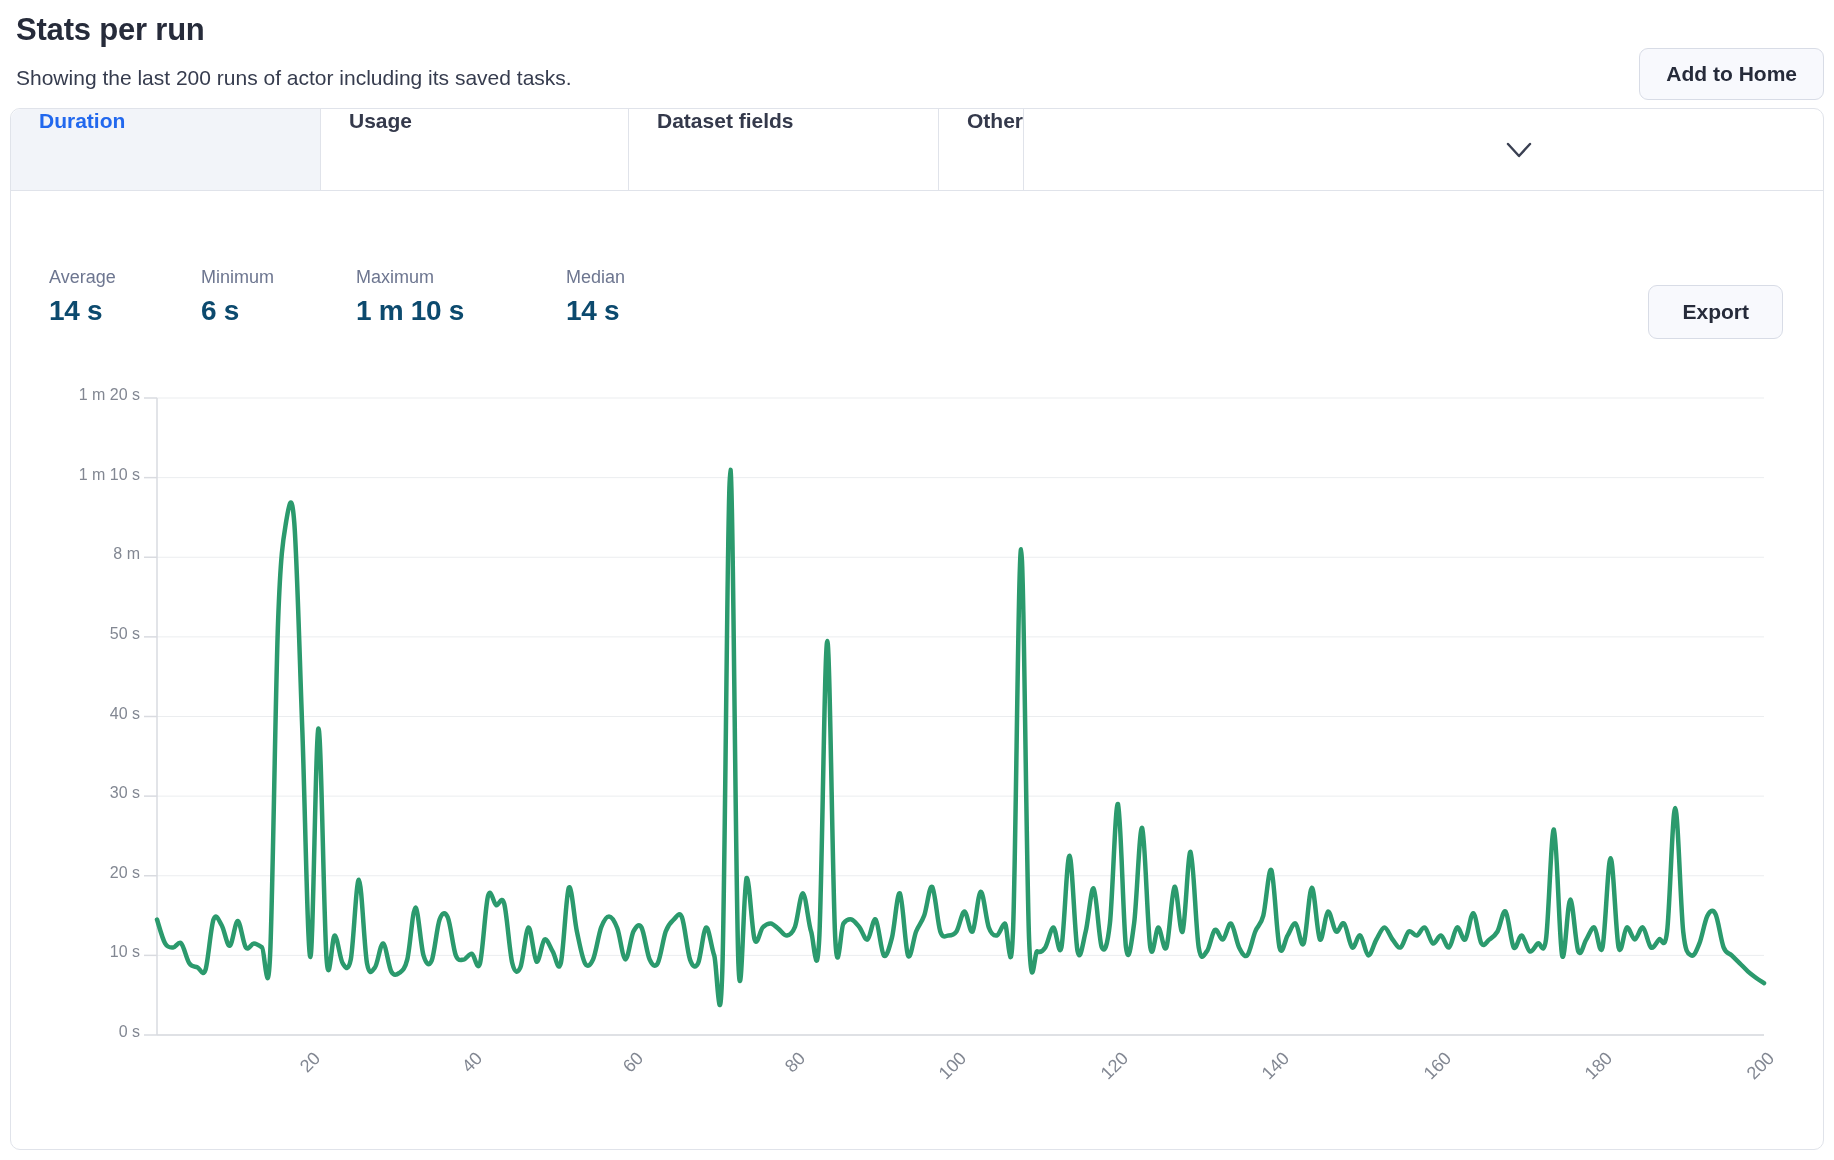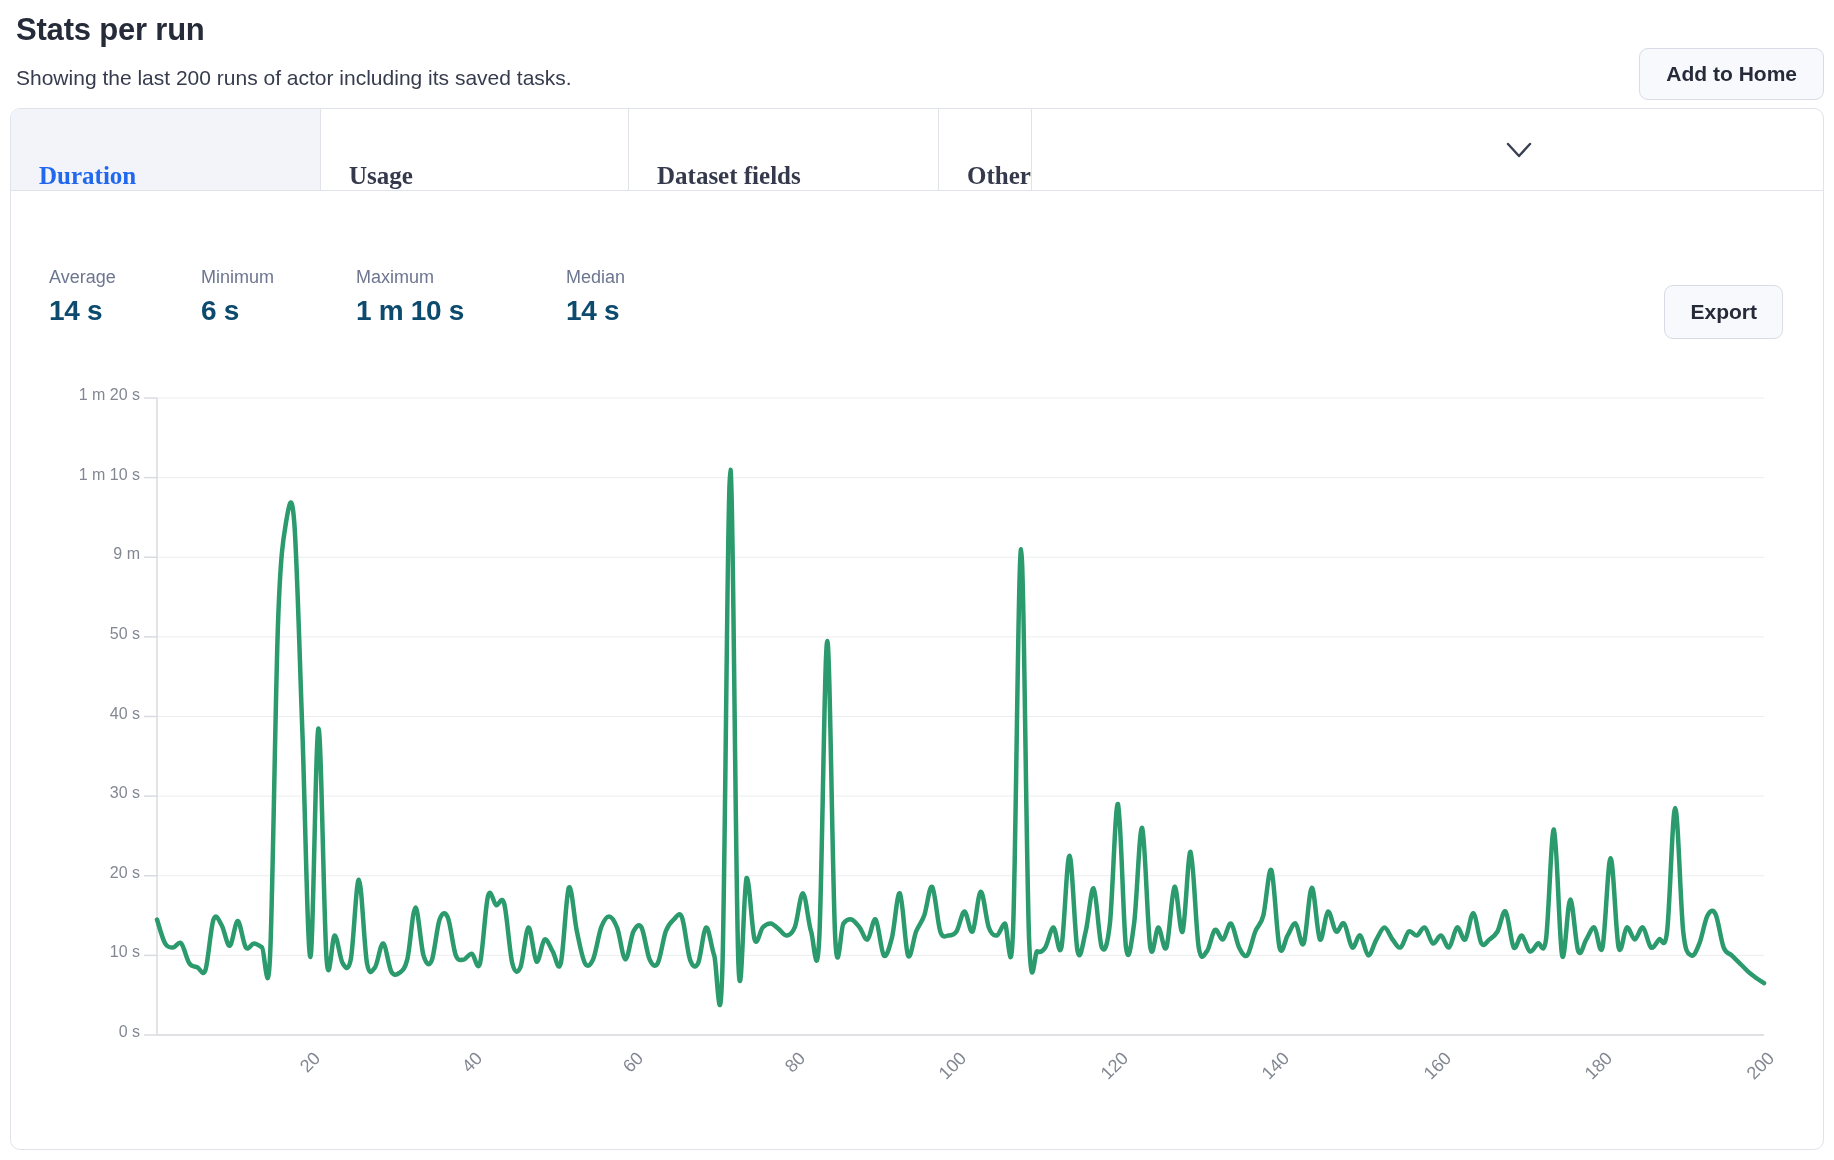--- a/index.html
+++ b/index.html
@@ -32,38 +32,38 @@
 
   
   .card {
     position: absolute; left: 10px; right: 10px; top: 108px; bottom: 10px;
     border: 1px solid #e0e3ea; border-radius: 10px; background: #ffffff;
   }
 
   
   .tabs { display: flex; height: 82px; border-bottom: 1px solid #e0e3ea; position: relative; }
   .tab {
-    display: flex; align-items: flex-end; padding-left: 28px;
+    display: flex; align-items: flex-start; padding-left: 28px;
     border-right: 1px solid #e0e3ea; cursor: pointer;
-    font-size: 25px; font-weight: bold; color: #34394b; background: #ffffff; font-family: Liberation Serif, serif;
+    font-size: 21px; font-weight: bold; color: #34394b; background: #ffffff;
   }
   .tab:first-child { border-top-left-radius: 10px; }
   .tab:last-child { border-right: none; border-top-right-radius: 10px; flex: 1; }
   .tab.active { background: #f2f4f9; color: #2268ee; }
   .tab-w1 { width: 310px; } .tab-w2 { width: 308px; } .tab-w3 { width: 310px; } .tab-w4 { width: 310px; }
   .tabs-chevron {
     position: absolute; left: 1495px; top: 32px; width: 26px; height: 18px; cursor: pointer;
   }
 
   
   .stat { position: absolute; top: 158px; }
   .stat-s1 { left: 38px; } .stat-s2 { left: 190px; } .stat-s3 { left: 345px; } .stat-s4 { left: 555px; }
   .stat-label { font-size: 18px; color: #6d7690; margin-bottom: 7px; }
   .stat-value { font-size: 28px; font-weight: bold; color: #0c4a6e; letter-spacing: -0.3px; }
-  .export-btn { position: absolute; top: 176px; right: 40px; height: 54px; padding: 0 25px; }
+  .export-btn { position: absolute; top: 176px; right: 40px; height: 54px; padding: 0 33px; }
 
   
   .chart-svg { position: absolute; left: 0; top: 0; pointer-events: none; }
   .gridline { stroke: #ebedef; stroke-width: 1; }
   .axisline { stroke: #d5d7dc; stroke-width: 1.5; }
   .tickline  { stroke: #d9dbe0; stroke-width: 1.5; }
   .axis-labels { position: absolute; inset: 0; pointer-events: none; }
   .ytick {
     position: absolute; left: 20px; width: 120px; text-align: right;
     font-size: 16px; color: #828792;
@@ -141,21 +141,21 @@
       <line x1="157" y1="955.375" x2="1764" y2="955.375" class="gridline"></line>
       <line x1="144" y1="955.375" x2="157" y2="955.375" class="tickline"></line>
       <line x1="157" y1="1035" x2="1764" y2="1035" class="axisline"></line>
       <line x1="144" y1="1035" x2="157" y2="1035" class="tickline"></line>
       <line x1="157" y1="398" x2="157" y2="1035" class="tickline"></line>
       <path d="M157,919.54375C158.3,923.5,162.4,938.8,165.1,943.4C167.8,948.1,170.5,947.4,173.2,947.4C175.8,947.4,178.5,940.8,181.2,943.4C183.9,946.1,186.6,959.4,189.3,963.3C192.0,967.3,194.7,966.3,197.4,967.3C200.1,968.4,202.8,977.7,205.5,969.7C208.1,961.7,210.8,927.0,213.5,919.5C216.2,912.1,218.9,920.7,221.6,925.1C224.3,929.5,227.0,946.5,229.7,945.8C232.4,945.2,235.1,920.9,237.8,921.1C240.4,921.4,243.1,943.7,245.8,947.4C248.5,951.1,251.2,943.4,253.9,943.4C256.6,943.4,259.3,945.4,262.0,947.4C264.7,949.4,267.4,1009.8,270.1,955.4C272.7,901.0,275.4,693.3,278.1,621.0C280.8,548.6,283.5,537.7,286.2,521.4C288.9,505.1,291.6,487.8,294.3,523.0C297.0,558.2,299.7,660.1,302.4,732.4C305.0,804.8,307.7,957.6,310.4,957.0C313.1,956.3,315.8,728.0,318.5,728.4C321.2,728.8,323.9,924.9,326.6,959.4C329.3,993.9,332.0,934.8,334.7,935.5C337.4,936.1,340.0,959.4,342.7,963.3C345.4,967.3,348.1,973.3,350.8,959.4C353.5,945.4,356.2,879.1,358.9,879.7C361.6,880.4,364.3,948.7,367.0,963.3C369.7,977.9,372.3,970.6,375.0,967.3C377.7,964.0,380.4,942.8,383.1,943.4C385.8,944.1,388.5,966.4,391.2,971.3C393.9,976.2,396.6,974.9,399.3,972.9C402.0,970.9,404.6,970.2,407.3,959.4C410.0,948.5,412.7,908.3,415.4,907.6C418.1,906.9,420.8,946.5,423.5,955.4C426.2,964.3,428.9,966.9,431.6,960.9C434.3,955.0,436.9,926.8,439.6,919.5C442.3,912.2,445.0,911.2,447.7,917.2C450.4,923.1,453.1,948.3,455.8,955.4C458.5,962.4,461.2,959.6,463.9,959.4C466.6,959.1,469.2,953.1,471.9,953.8C474.6,954.4,477.3,973.0,480.0,963.3C482.7,953.6,485.4,905.3,488.1,895.7C490.8,886.0,493.5,903.9,496.2,905.2C498.9,906.5,501.5,893.9,504.2,903.6C506.9,913.3,509.6,952.7,512.3,963.3C515.0,974.0,517.7,973.3,520.4,967.3C523.1,961.3,525.8,928.4,528.5,927.5C531.2,926.6,533.9,959.8,536.5,961.7C539.2,963.7,541.9,941.2,544.6,939.5C547.3,937.7,550.0,947.4,552.7,951.4C555.4,955.4,558.1,974.0,560.8,963.3C563.5,952.7,566.2,893.0,568.8,887.7C571.5,882.4,574.2,918.9,576.9,931.5C579.6,944.1,582.3,958.7,585.0,963.3C587.7,968.0,590.4,965.3,593.1,959.4C595.8,953.4,598.5,934.7,601.1,927.5C603.8,920.3,606.5,916.2,609.2,916.4C611.9,916.5,614.6,921.1,617.3,928.3C620.0,935.5,622.7,958.8,625.4,959.4C628.1,959.9,630.8,936.8,633.4,931.5C636.1,926.2,638.8,922.9,641.5,927.5C644.2,932.2,646.9,953.4,649.6,959.4C652.3,965.3,655.0,968.0,657.7,963.3C660.4,958.7,663.1,938.8,665.7,931.5C668.4,924.2,671.1,921.9,673.8,919.5C676.5,917.2,679.2,910.5,681.9,917.2C684.6,923.8,687.3,951.7,690.0,959.4C692.7,967.1,695.4,968.6,698.1,963.3C700.7,958.0,703.4,928.8,706.1,927.5C708.8,926.2,711.5,948.1,714.2,955.4C716.9,962.7,719.6,1052.3,722.3,971.3C725.0,890.3,727.7,471.0,730.4,469.7C733.0,468.3,735.7,895.3,738.4,963.3C741.1,1031.4,743.8,882.1,746.5,878.1C749.2,874.2,751.9,931.2,754.6,939.5C757.3,947.7,760.0,930.2,762.7,927.5C765.3,924.9,768.0,923.3,770.7,923.5C773.4,923.8,776.1,927.1,778.8,929.1C781.5,931.1,784.2,935.9,786.9,935.5C789.6,935.1,792.3,933.7,795.0,926.7C797.6,919.7,800.3,892.5,803.0,893.3C805.7,894.1,808.4,923.8,811.1,931.5C813.8,939.2,816.5,987.9,819.2,939.5C821.9,891.0,824.6,640.9,827.3,640.9C829.9,640.9,832.6,892.3,835.3,939.5C838.0,986.6,840.7,926.8,843.4,923.5C846.1,920.2,848.8,918.9,851.5,919.5C854.2,920.2,856.9,924.2,859.6,927.5C862.2,930.8,864.9,940.8,867.6,939.5C870.3,938.1,873.0,916.9,875.7,919.5C878.4,922.2,881.1,952.3,883.8,955.4C886.5,958.4,889.2,948.2,891.9,937.9C894.6,927.5,897.2,890.3,899.9,893.3C902.6,896.2,905.3,949.0,908.0,955.4C910.7,961.7,913.4,938.1,916.1,931.5C918.8,924.9,921.5,923.0,924.2,915.6C926.9,908.1,929.5,884.2,932.2,886.9C934.9,889.6,937.6,923.4,940.3,931.5C943.0,939.6,945.7,935.5,948.4,935.5C951.1,935.5,953.8,935.5,956.5,931.5C959.2,927.5,961.8,911.6,964.5,911.6C967.2,911.6,969.9,934.8,972.6,931.5C975.3,928.2,978.0,892.3,980.7,891.7C983.4,891.0,986.1,920.2,988.8,927.5C991.5,934.8,994.1,936.1,996.8,935.5C999.5,934.8,1002.2,924.2,1004.9,923.5C1007.6,922.9,1010.3,993.9,1013.0,931.5C1015.7,869.1,1018.4,548.0,1021.1,549.3C1023.8,550.6,1026.4,872.4,1029.1,939.5C1031.8,1006.5,1034.5,950.1,1037.2,951.4C1039.9,952.7,1042.6,951.4,1045.3,947.4C1048.0,943.4,1050.7,927.5,1053.4,927.5C1056.1,927.5,1058.8,959.4,1061.4,947.4C1064.1,935.5,1066.8,855.2,1069.5,855.8C1072.2,856.5,1074.9,938.8,1077.6,951.4C1080.3,964.0,1083.0,942.0,1085.7,931.5C1088.4,921.0,1091.1,885.8,1093.7,888.5C1096.4,891.1,1099.1,941.6,1101.8,947.4C1104.5,953.3,1107.2,947.4,1109.9,923.5C1112.6,899.6,1115.3,800.1,1118.0,804.1C1120.7,808.1,1123.4,927.5,1126.0,947.4C1128.7,967.3,1131.4,943.4,1134.1,923.5C1136.8,903.6,1139.5,824.0,1142.2,828.0C1144.9,832.0,1147.6,930.8,1150.3,947.4C1153.0,964.0,1155.7,927.5,1158.3,927.5C1161.0,927.5,1163.7,954.2,1166.4,947.4C1169.1,940.6,1171.8,889.6,1174.5,886.9C1177.2,884.2,1179.9,937.3,1182.6,931.5C1185.3,925.6,1188.0,849.2,1190.6,851.9C1193.3,854.5,1196.0,930.8,1198.7,947.4C1201.4,964.0,1204.1,954.3,1206.8,951.4C1209.5,948.5,1212.2,931.9,1214.9,929.9C1217.6,927.9,1220.3,940.5,1222.9,939.5C1225.6,938.4,1228.3,922.2,1231.0,923.5C1233.7,924.9,1236.4,942.1,1239.1,947.4C1241.8,952.7,1244.5,958.0,1247.2,955.4C1249.9,952.7,1252.6,938.1,1255.3,931.5C1257.9,924.9,1260.6,925.8,1263.3,915.6C1266.0,905.3,1268.7,864.9,1271.4,870.2C1274.1,875.5,1276.8,936.5,1279.5,947.4C1282.2,958.3,1284.9,939.5,1287.6,935.5C1290.2,931.5,1292.9,922.2,1295.6,923.5C1298.3,924.9,1301.0,949.4,1303.7,943.4C1306.4,937.5,1309.1,888.4,1311.8,887.7C1314.5,887.0,1317.2,935.5,1319.9,939.5C1322.5,943.4,1325.2,912.9,1327.9,911.6C1330.6,910.3,1333.3,929.5,1336.0,931.5C1338.7,933.5,1341.4,920.9,1344.1,923.5C1346.8,926.2,1349.5,945.4,1352.2,947.4C1354.8,949.4,1357.5,934.1,1360.2,935.5C1362.9,936.8,1365.6,954.7,1368.3,955.4C1371.0,956.0,1373.7,944.1,1376.4,939.5C1379.1,934.8,1381.8,927.5,1384.5,927.5C1387.1,927.5,1389.8,936.1,1392.5,939.5C1395.2,942.8,1397.9,948.7,1400.6,947.4C1403.3,946.1,1406.0,933.5,1408.7,931.5C1411.4,929.5,1414.1,936.1,1416.8,935.5C1419.5,934.8,1422.1,926.2,1424.8,927.5C1427.5,928.8,1430.2,942.1,1432.9,943.4C1435.6,944.8,1438.3,934.8,1441.0,935.5C1443.7,936.1,1446.4,948.7,1449.1,947.4C1451.8,946.1,1454.4,928.8,1457.1,927.5C1459.8,926.2,1462.5,941.8,1465.2,939.5C1467.9,937.1,1470.6,912.5,1473.3,913.2C1476.0,913.8,1478.7,939.1,1481.4,943.4C1484.1,947.8,1486.7,941.4,1489.4,939.5C1492.1,937.5,1494.8,936.1,1497.5,931.5C1500.2,926.8,1502.9,908.9,1505.6,911.6C1508.3,914.2,1511.0,943.4,1513.7,947.4C1516.4,951.4,1519.0,934.8,1521.7,935.5C1524.4,936.1,1527.1,950.1,1529.8,951.4C1532.5,952.7,1535.2,945.4,1537.9,943.4C1540.6,941.4,1543.3,958.4,1546.0,939.5C1548.7,920.5,1551.3,826.9,1554.0,829.6C1556.7,832.2,1559.4,943.7,1562.1,955.4C1564.8,967.1,1567.5,900.3,1570.2,899.6C1572.9,899.0,1575.6,944.8,1578.3,951.4C1581.0,958.0,1583.6,943.4,1586.3,939.5C1589.0,935.5,1591.7,926.2,1594.4,927.5C1597.1,928.8,1599.8,959.0,1602.5,947.4C1605.2,935.9,1607.9,858.2,1610.6,858.2C1613.3,858.2,1616.0,935.9,1618.6,947.4C1621.3,959.0,1624.0,928.8,1626.7,927.5C1629.4,926.2,1632.1,939.5,1634.8,939.5C1637.5,939.5,1640.2,926.2,1642.9,927.5C1645.6,928.8,1648.3,945.4,1650.9,947.4C1653.6,949.4,1656.3,942.1,1659.0,939.5C1661.7,936.8,1664.4,953.4,1667.1,931.5C1669.8,909.6,1672.5,808.1,1675.2,808.1C1677.9,808.1,1680.6,906.9,1683.2,931.5C1685.9,956.0,1688.6,953.4,1691.3,955.4C1694.0,957.4,1696.7,950.1,1699.4,943.4C1702.1,936.8,1704.8,920.5,1707.5,915.6C1710.2,910.7,1712.9,908.7,1715.5,914.0C1718.2,919.3,1720.9,940.5,1723.6,947.4C1726.3,954.3,1729.0,952.7,1731.7,955.4C1734.4,958.0,1737.1,960.7,1739.8,963.3C1742.5,966.0,1745.2,968.9,1747.8,971.3C1750.5,973.7,1753.2,975.7,1755.9,977.7C1758.6,979.7,1762.7,982.3,1764.0,983.2" fill="none" stroke="#2b9a6d" stroke-width="4.5" stroke-linecap="round" stroke-linejoin="round"></path>
     </svg>
   <div id="axis-labels" class="axis-labels">
       <span class="ytick" style="top: 386px;">1 m 20 s</span>
       <span class="ytick" style="top: 465.625px;">1 m 10 s</span>
-      <span class="ytick" style="top: 545.25px;">9 m</span>
+      <span class="ytick" style="top: 545.25px;">8 m</span>
       <span class="ytick" style="top: 624.875px;">50 s</span>
       <span class="ytick" style="top: 704.5px;">40 s</span>
       <span class="ytick" style="top: 784.125px;">30 s</span>
       <span class="ytick" style="top: 863.75px;">20 s</span>
       <span class="ytick" style="top: 943.375px;">10 s</span>
       <span class="ytick" style="top: 1023px;">0 s</span>
       <span class="xtick" style="left: 246.432px; top: 1048px;">20</span>
       <span class="xtick" style="left: 407.94px; top: 1048px;">40</span>
       <span class="xtick" style="left: 569.447px; top: 1048px;">60</span>
       <span class="xtick" style="left: 730.955px; top: 1048px;">80</span>

